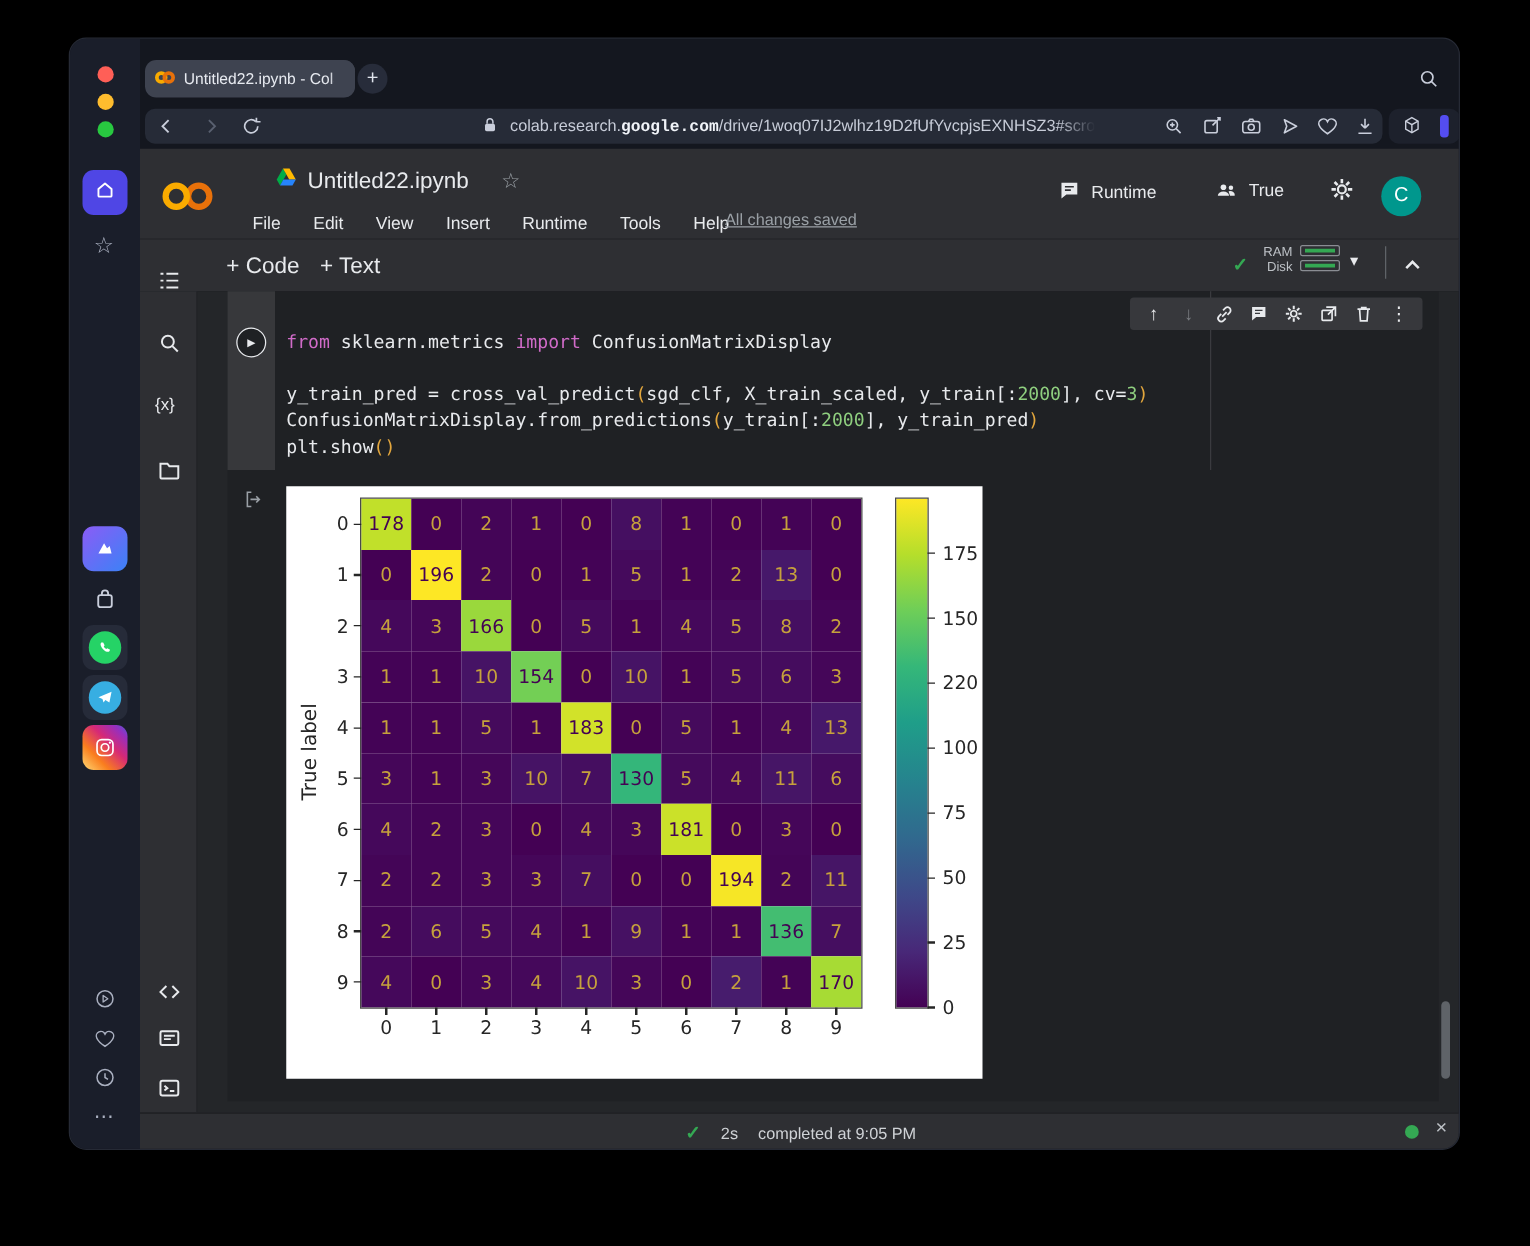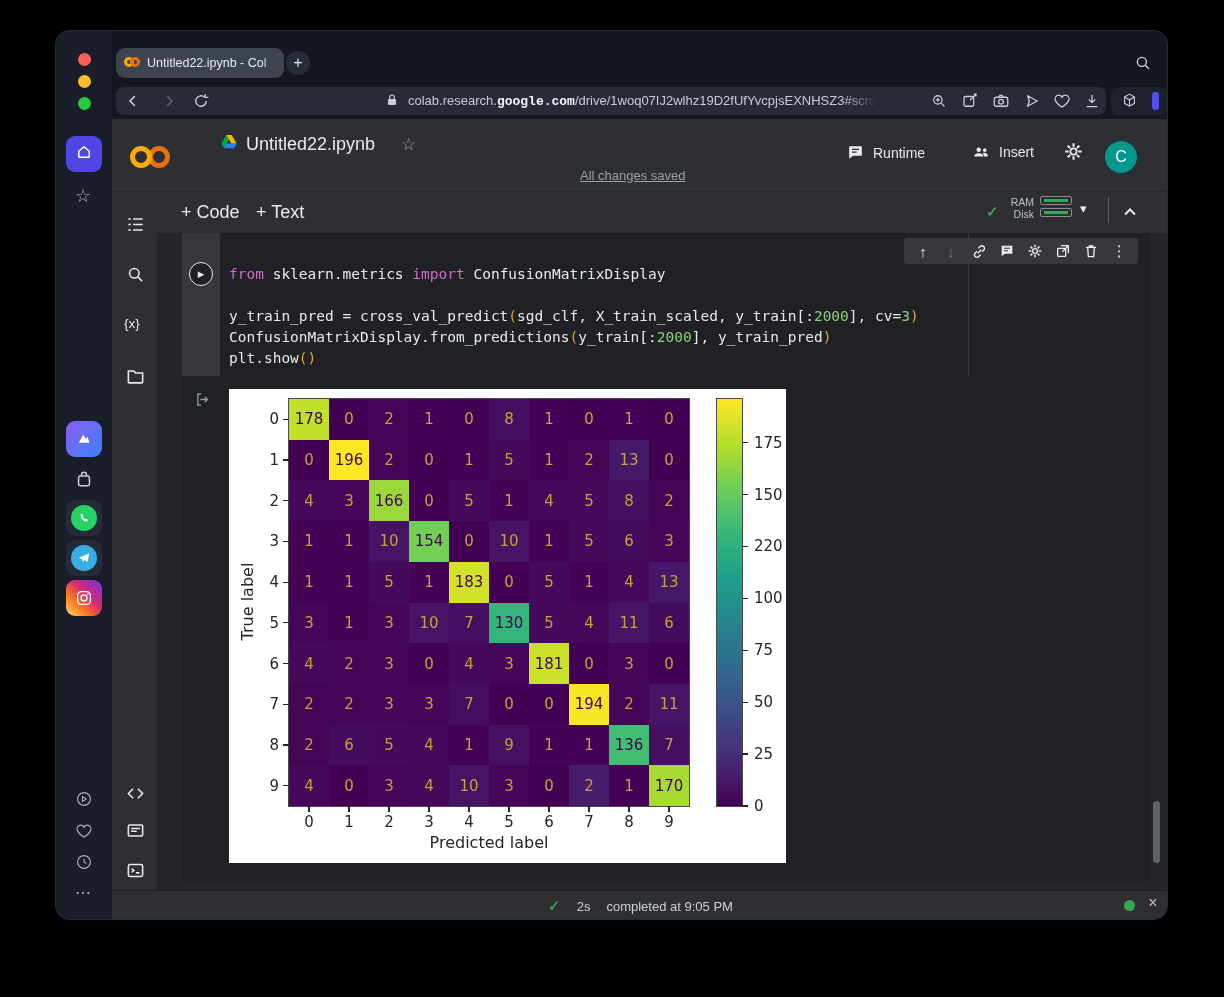--- a/index.html
+++ b/index.html
@@ -267,41 +267,50 @@
       <span>
         <svg width="18" height="16" viewBox="0 0 24 21">
             <path fill="#00ac47" d="M8.5 1L1.8 12.6l3.6 6.3L12.1 7.3z"></path>
             <path fill="#ffba00" d="M8.5 1h7l6.7 11.6h-7z"></path>
             <path fill="#2684fc" d="M5.4 18.9l3.5-6.3h13.3l-3.6 6.3z"></path>
           </svg>
       </span>
       <span class="nb-title">Untitled22.ipynb</span>
       <span class="star">☆</span>
     </div>
+    <div class="menubar">
+        <span class="menu-item">File</span>
+        <span class="menu-item">Edit</span>
+        <span class="menu-item">View</span>
+        <span class="menu-item">Insert</span>
+        <span class="menu-item">Runtime</span>
+        <span class="menu-item">Tools</span>
+        <span class="menu-item">Help</span>
+      </div>
     <span class="saved abs" style="left:492px;top:137px">All changes saved</span>
 
     <div class="hbtn" style="left:790px;top:112px">
       <span>
           <svg width="19" height="19" viewBox="0 0 24 24">
             <path d="M4 4h16v12H9l-5 4z" fill="#e8eaed"></path>
             <path d="M7.5 8h9M7.5 11.5h6" stroke="#2e2f33" stroke-width="1.6"></path>
           </svg>
         </span>
       <span>Runtime</span>
     </div>
     <div class="hbtn" style="left:915px;top:112px">
       <span>
           <svg width="20" height="18" viewBox="0 0 24 24">
             <circle cx="9" cy="9" r="3" fill="#e8eaed"></circle>
             <path d="M3 18a6 4.5 0 0 1 12 0z" fill="#e8eaed"></path>
             <circle cx="17" cy="9.5" r="2.4" fill="#e8eaed"></circle>
             <path d="M14.5 13.3a5 4 0 0 1 6.5 4.7h-5" fill="#e8eaed"></path>
           </svg>
         </span>
-      <span>Insert</span>
+      <span>True</span>
     </div>
     <div class="hbtn" style="left:1007px;top:110px">
       <svg width="21" height="21" viewBox="0 0 24 24">
           <circle cx="12" cy="12" r="3.6" fill="none" stroke="#e8eaed" stroke-width="2"></circle>
           <path d="M12 2.5v4M12 17.5v4M2.5 12h4M17.5 12h4M5.3 5.3l2.8 2.8M15.9 15.9l2.8 2.8M18.7 5.3l-2.8 2.8M8.1 15.9l-2.8 2.8" stroke="#e8eaed" stroke-width="2.4"></path>
         </svg>
     </div>
     <div class="avatar">
         <span>C</span>
       </div>
@@ -513,21 +522,20 @@
             <div class="hm-cell" style="background: rgb(68, 1, 84); color: rgb(198, 161, 60);">0</div>
             <div class="hm-cell" style="background: rgb(69, 6, 89); color: rgb(198, 161, 60);">3</div>
             <div class="hm-cell" style="background: rgb(69, 8, 91); color: rgb(198, 161, 60);">4</div>
             <div class="hm-cell" style="background: rgb(70, 19, 101); color: rgb(198, 161, 60);">10</div>
             <div class="hm-cell" style="background: rgb(69, 6, 89); color: rgb(198, 161, 60);">3</div>
             <div class="hm-cell" style="background: rgb(68, 1, 84); color: rgb(198, 161, 60);">0</div>
             <div class="hm-cell" style="background: rgb(71, 28, 109); color: rgb(198, 161, 60);">2</div>
             <div class="hm-cell" style="background: rgb(68, 3, 86); color: rgb(198, 161, 60);">1</div>
             <div class="hm-cell" style="background: rgb(167, 219, 52); color: rgb(68, 1, 84);">170</div>
           </div>
-        <div class="fig-xlabel">Predicted label</div>
         <div class="fig-ylabel">True label</div>
         <div class="cbar"></div>
       <div class="fig-tick" style="left: 0px; top: 21.35px; width: 50px; text-align: right;">0</div>
           <div class="tickmark" style="left: 54px; top: 29.75px; width: 6px; height: 1.2px;"></div>
           <div class="fig-tick" style="left: 0px; top: 62.05px; width: 50px; text-align: right;">1</div>
           <div class="tickmark" style="left: 54px; top: 70.45px; width: 6px; height: 1.2px;"></div>
           <div class="fig-tick" style="left: 0px; top: 102.75px; width: 50px; text-align: right;">2</div>
           <div class="tickmark" style="left: 54px; top: 111.15px; width: 6px; height: 1.2px;"></div>
           <div class="fig-tick" style="left: 0px; top: 143.45px; width: 50px; text-align: right;">3</div>
           <div class="tickmark" style="left: 54px; top: 151.85px; width: 6px; height: 1.2px;"></div>

